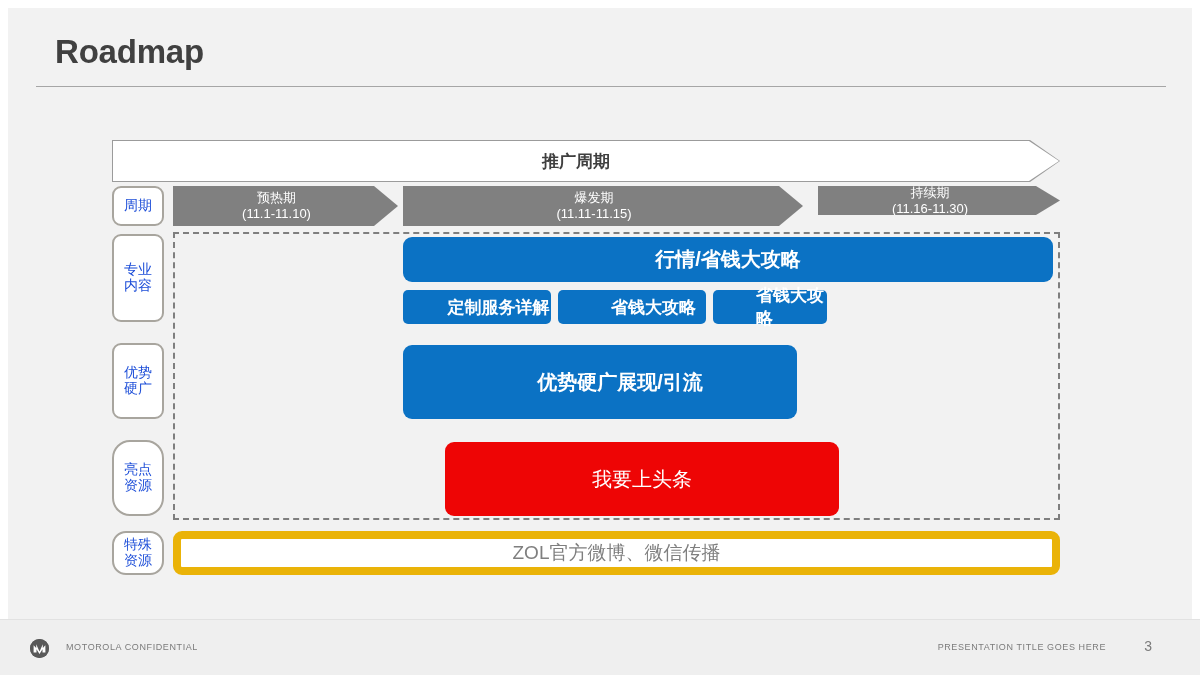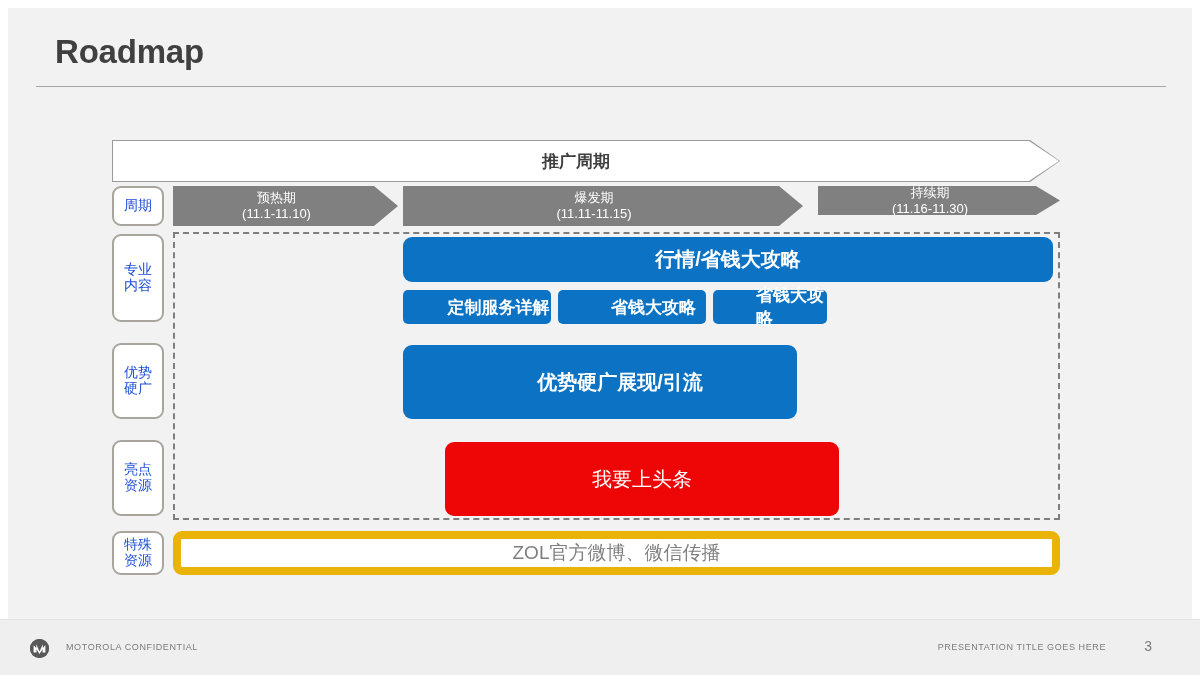--- a/index.html
+++ b/index.html
@@ -257,26 +257,26 @@
     <div class="rowlabel" style="left:112px; top:234px; width:52px; height:88px;">
       <span>专业</span>
       <span>内容</span>
     </div>
 
     <div class="rowlabel" style="left:112px; top:343px; width:52px; height:76px;">
       <span>优势</span>
       <span>硬广</span>
     </div>
 
-    <div class="rowlabel" style="left:112px; top:440px; width:52px; height:76px;">
+    <div class="rowlabel" style="left:112px; top:440px; width:52px; height:76px;border-radius:18px;">
       <span>亮点</span>
       <span>资源</span>
     </div>
 
-    <div class="rowlabel" style="left:112px; top:531px; width:52px; height:44px;">
+    <div class="rowlabel" style="left:112px; top:531px; width:52px; height:44px;border-radius:14px;">
       <span>特殊</span>
       <span>资源</span>
     </div>
 
     <div class="phase" style="left:173px; top:186px; width:225px; height:40px;">
       <span>预热期</span>
       <span>(11.1-11.10)</span>
     </div>
 
     <div class="phase" style="left:403px; top:186px; width:400px; height:40px;">

